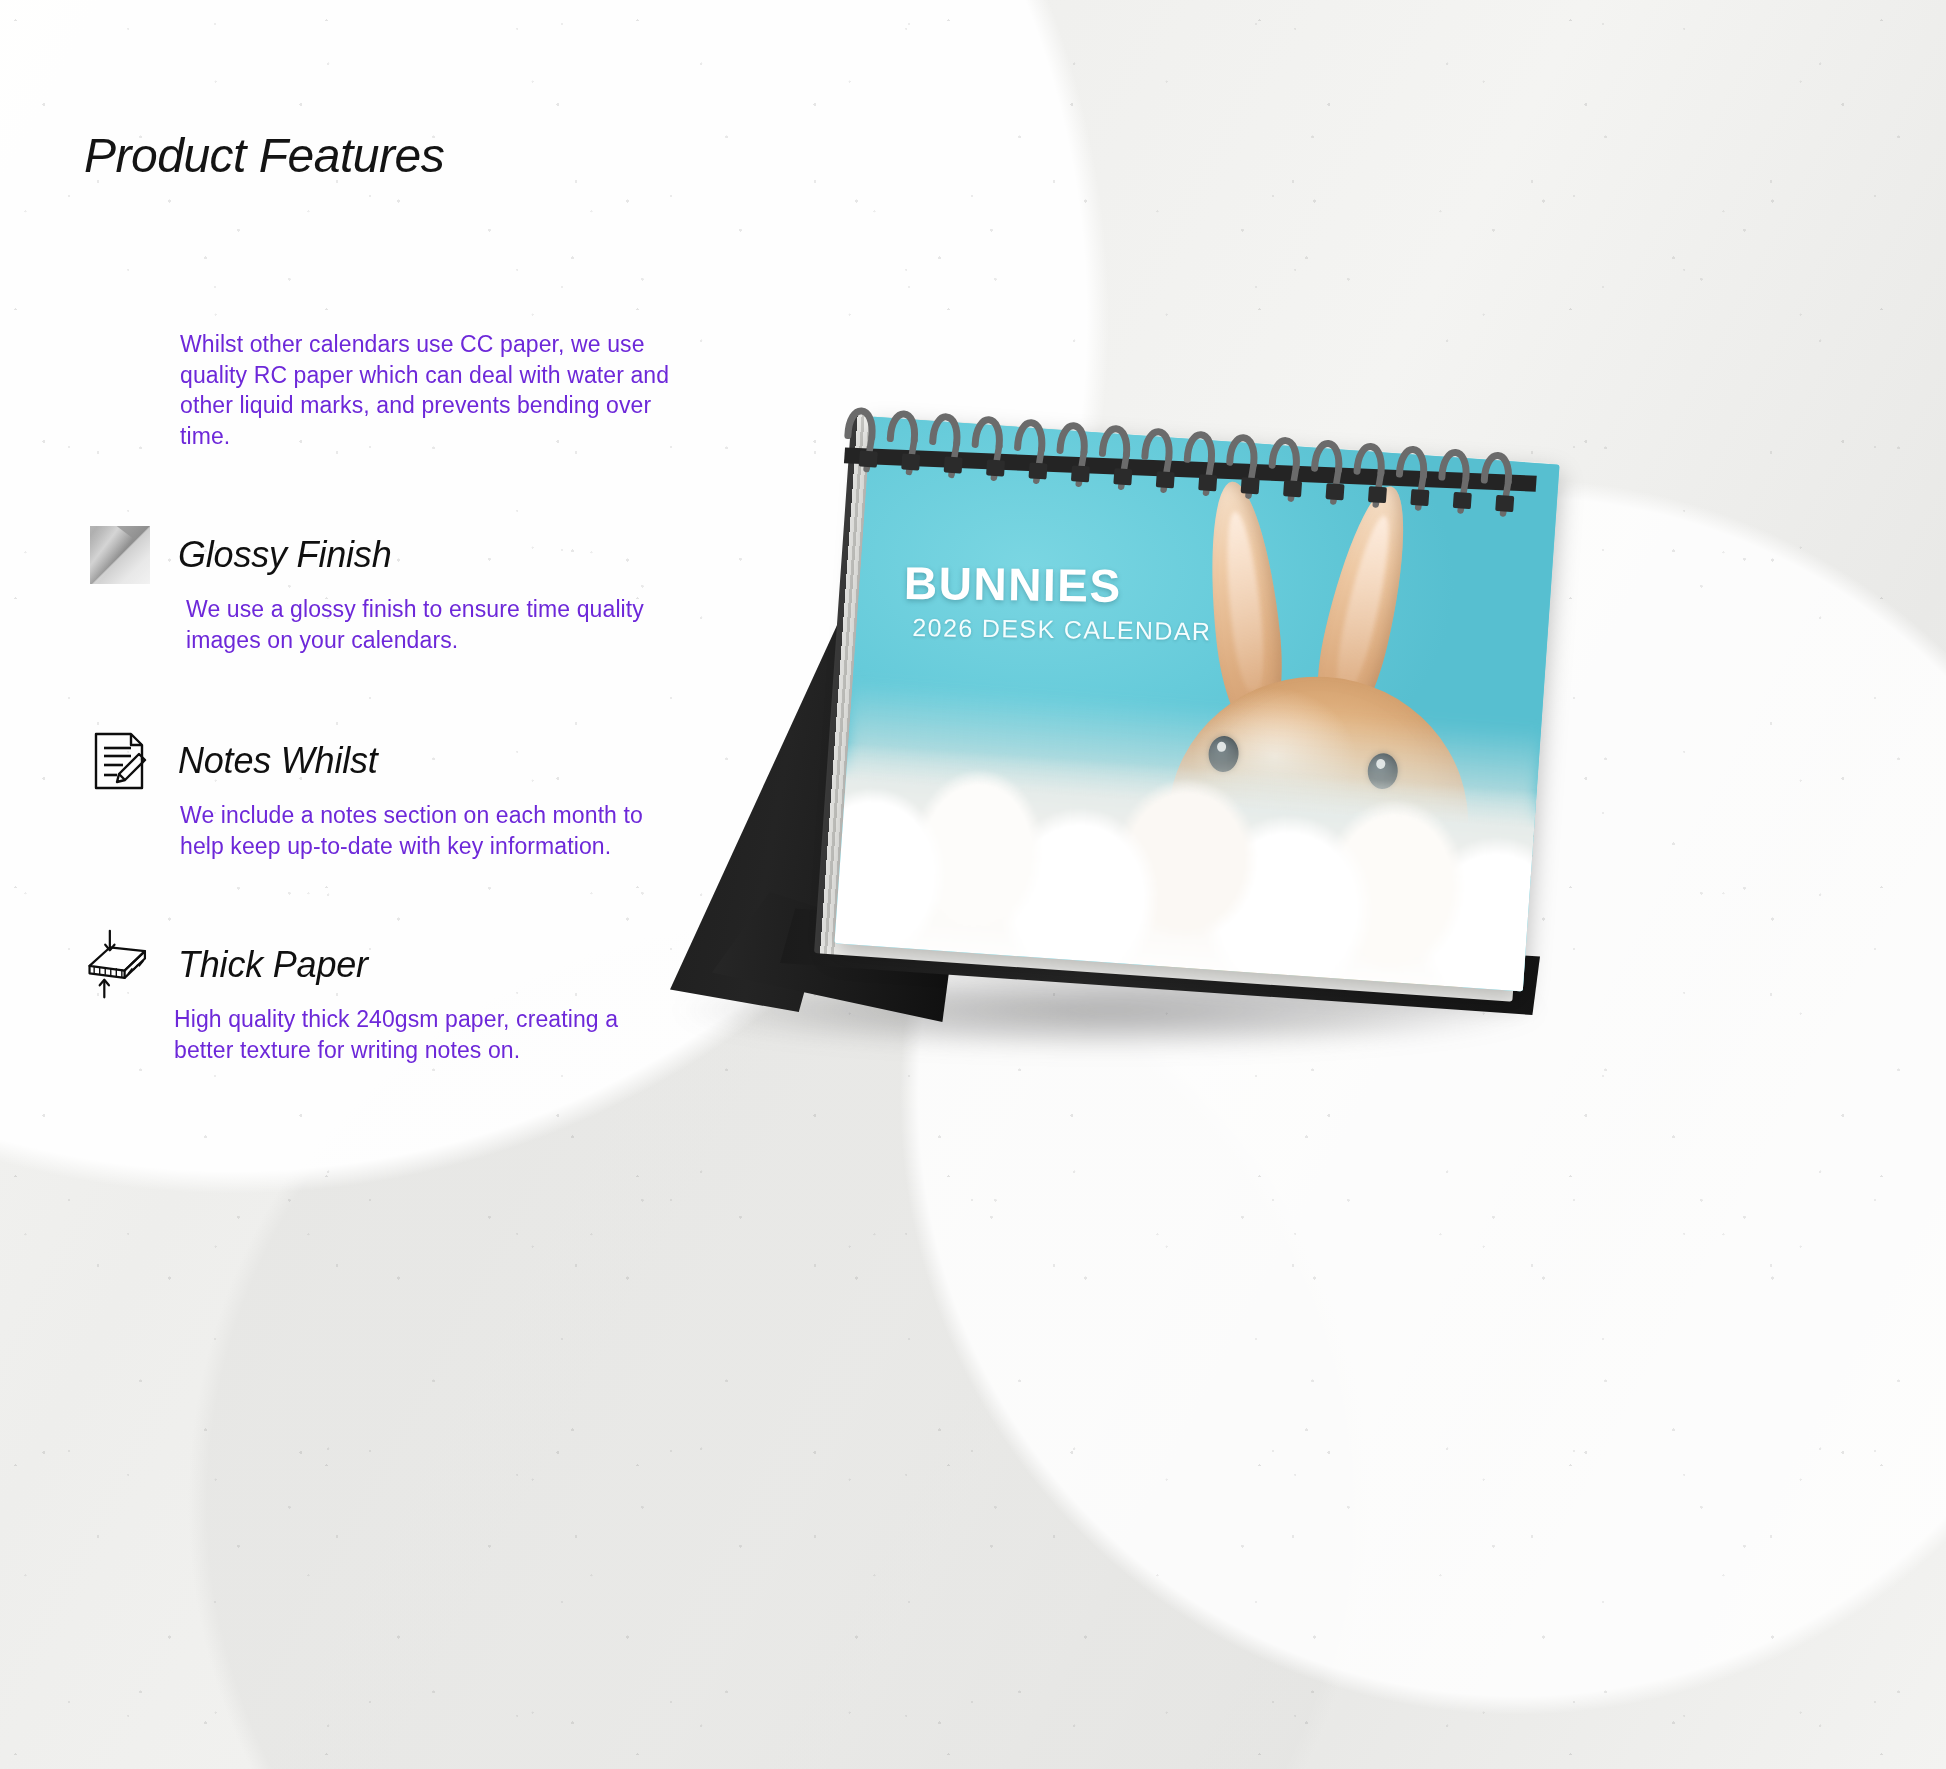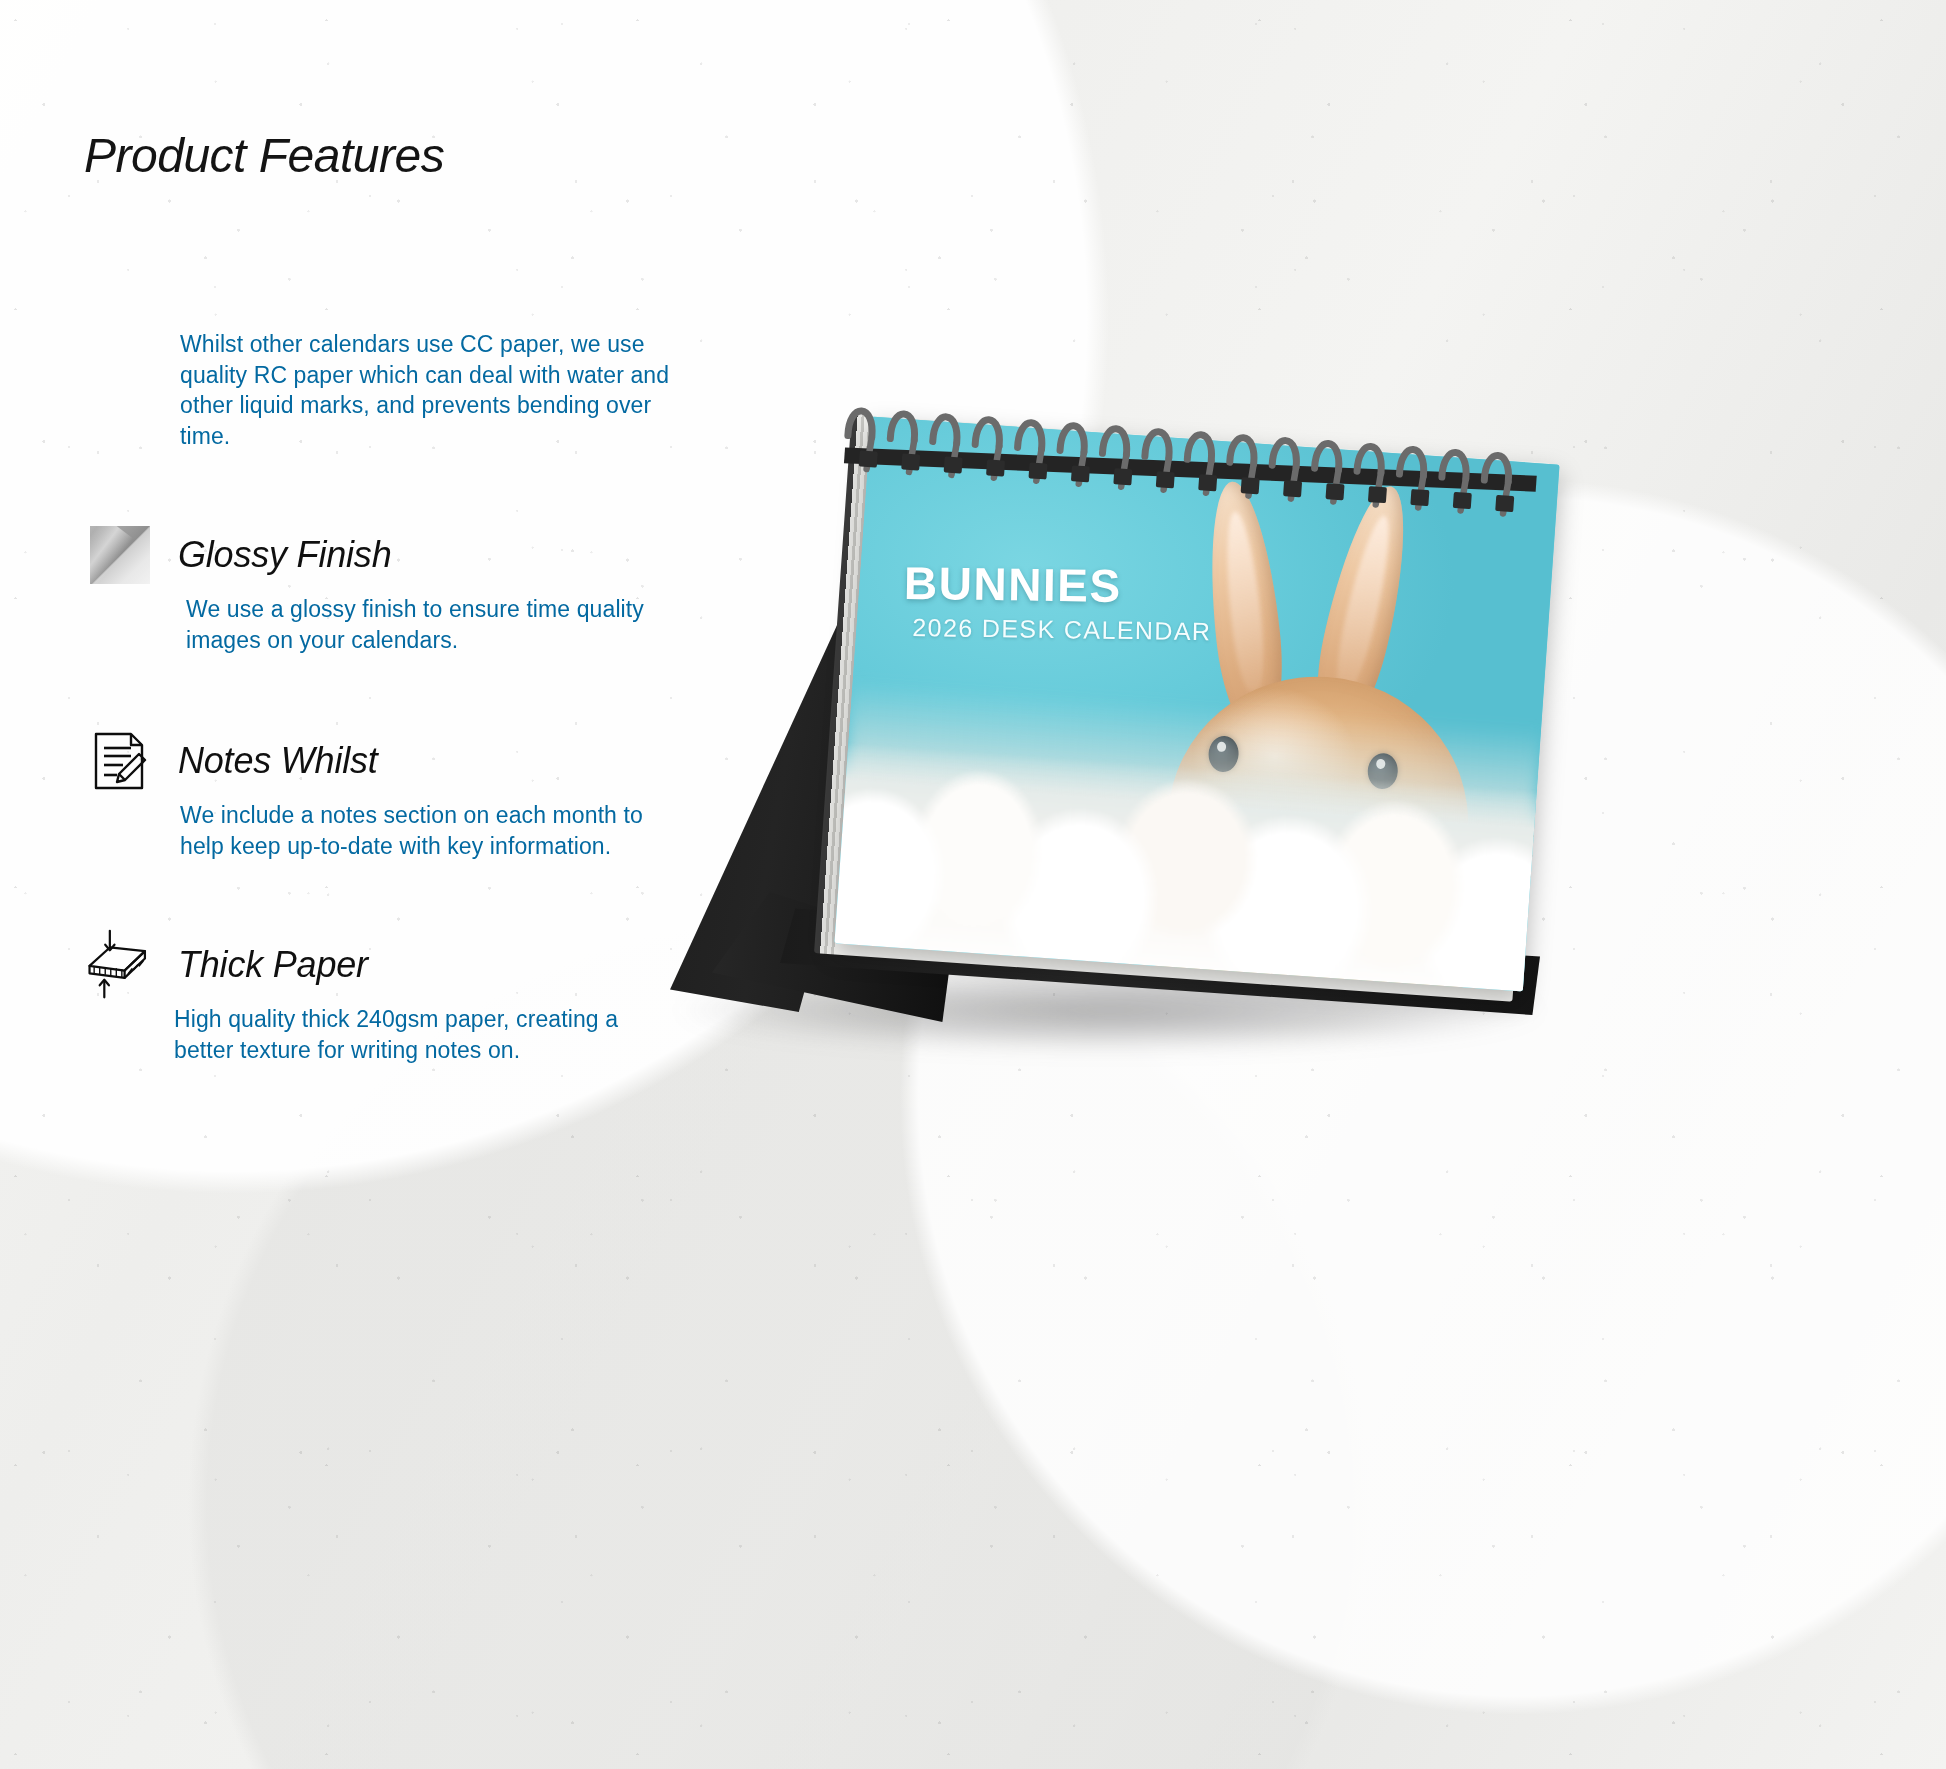--- a/index.html
+++ b/index.html
@@ -83,21 +83,21 @@
     font-size:36px;
     font-style:italic;
     font-weight:400;
     color:#101010;
     letter-spacing:-.2px;
     white-space:nowrap;
   }
   .feature-body {
     font-size:23px;
     line-height:1.33;
-    color:#0369a1;
+    color:#6d28d9;
     letter-spacing:.1px;
     margin-top:4px;
   }
 
   
   .glossy-swatch {
     width:60px; height:58px;
     position:relative;
     background:linear-gradient(135deg,#b5b5b5 0%,#9a9a9a 38%,#8f8f8f 50%,#cfcfcf 52%,#e8e8e8 75%,#f2f2f2 100%);
     overflow:hidden;

